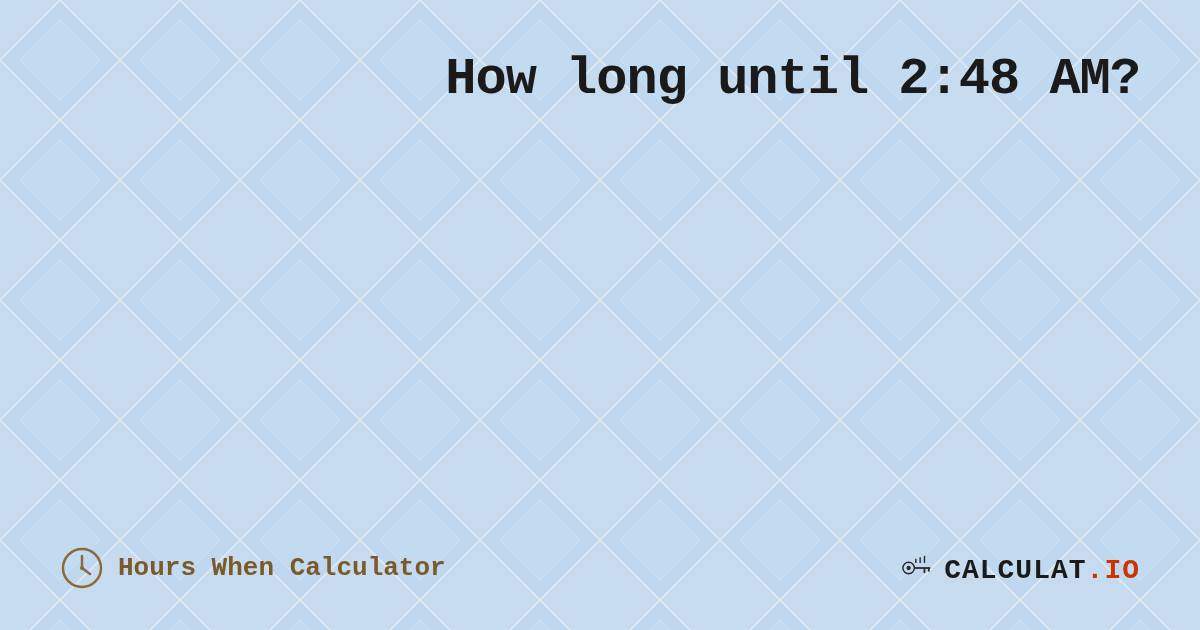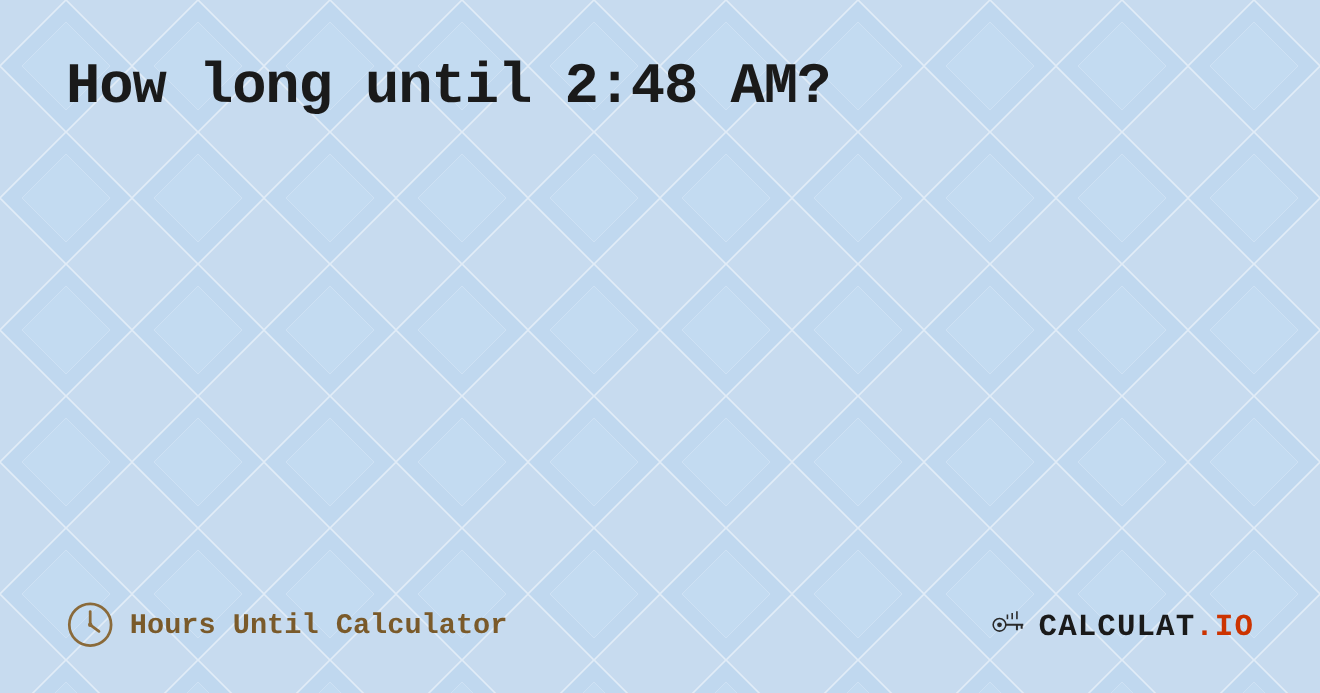--- a/index.html
+++ b/index.html
@@ -37,20 +37,21 @@
       z-index: 1;
       padding: 50px 60px 40px 60px;
       height: 100%;
       display: flex;
       flex-direction: column;
       justify-content: space-between;
     }
 
     .main-content {
       flex: 1;
+      text-align: right;
     }
 
     .page-title {
       font-size: 52px;
       font-weight: 900;
       color: #1a1a1a;
       margin-bottom: 50px;
       font-family: 'Courier New', Courier, monospace;
       letter-spacing: -1px;
     }
@@ -141,21 +142,21 @@
 
   <div class="footer">
     <div class="footer-left">
 
       <svg class="clock-icon" viewBox="0 0 44 44" fill="none" xmlns="http://www.w3.org/2000/svg">
         <circle cx="22" cy="22" r="19" stroke="#8a6a3a" stroke-width="2.5" fill="none"></circle>
         <line x1="22" y1="22" x2="22" y2="10" stroke="#8a6a3a" stroke-width="2.5" stroke-linecap="round"></line>
         <line x1="22" y1="22" x2="30" y2="28" stroke="#8a6a3a" stroke-width="2.5" stroke-linecap="round"></line>
         <circle cx="22" cy="22" r="2" fill="#8a6a3a"></circle>
       </svg>
-      <span class="footer-brand">Hours Until Calculator</span>
+      <span class="footer-brand">Hours When Calculator</span>
     </div>
 
     <div class="footer-right">
 
       <svg class="calc-icon" viewBox="0 0 50 50" xmlns="http://www.w3.org/2000/svg">
 
         <circle cx="12" cy="25" r="8" fill="none" stroke="#2a2a2a" stroke-width="2"></circle>
         <circle cx="12" cy="25" r="3" fill="#2a2a2a"></circle>
         <line x1="20" y1="25" x2="42" y2="25" stroke="#2a2a2a" stroke-width="2.5"></line>
         <line x1="34" y1="25" x2="34" y2="32" stroke="#2a2a2a" stroke-width="2.5"></line>

